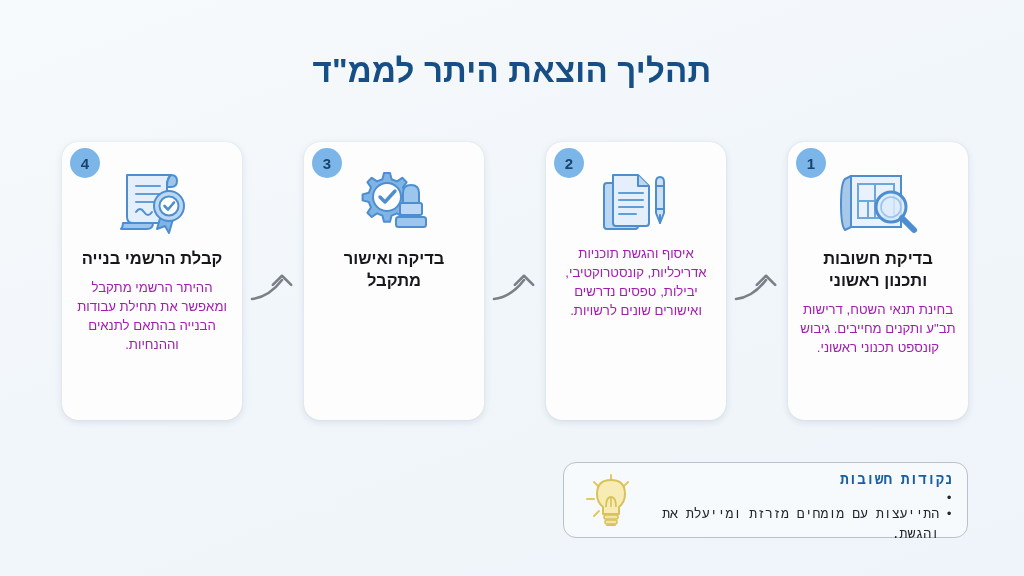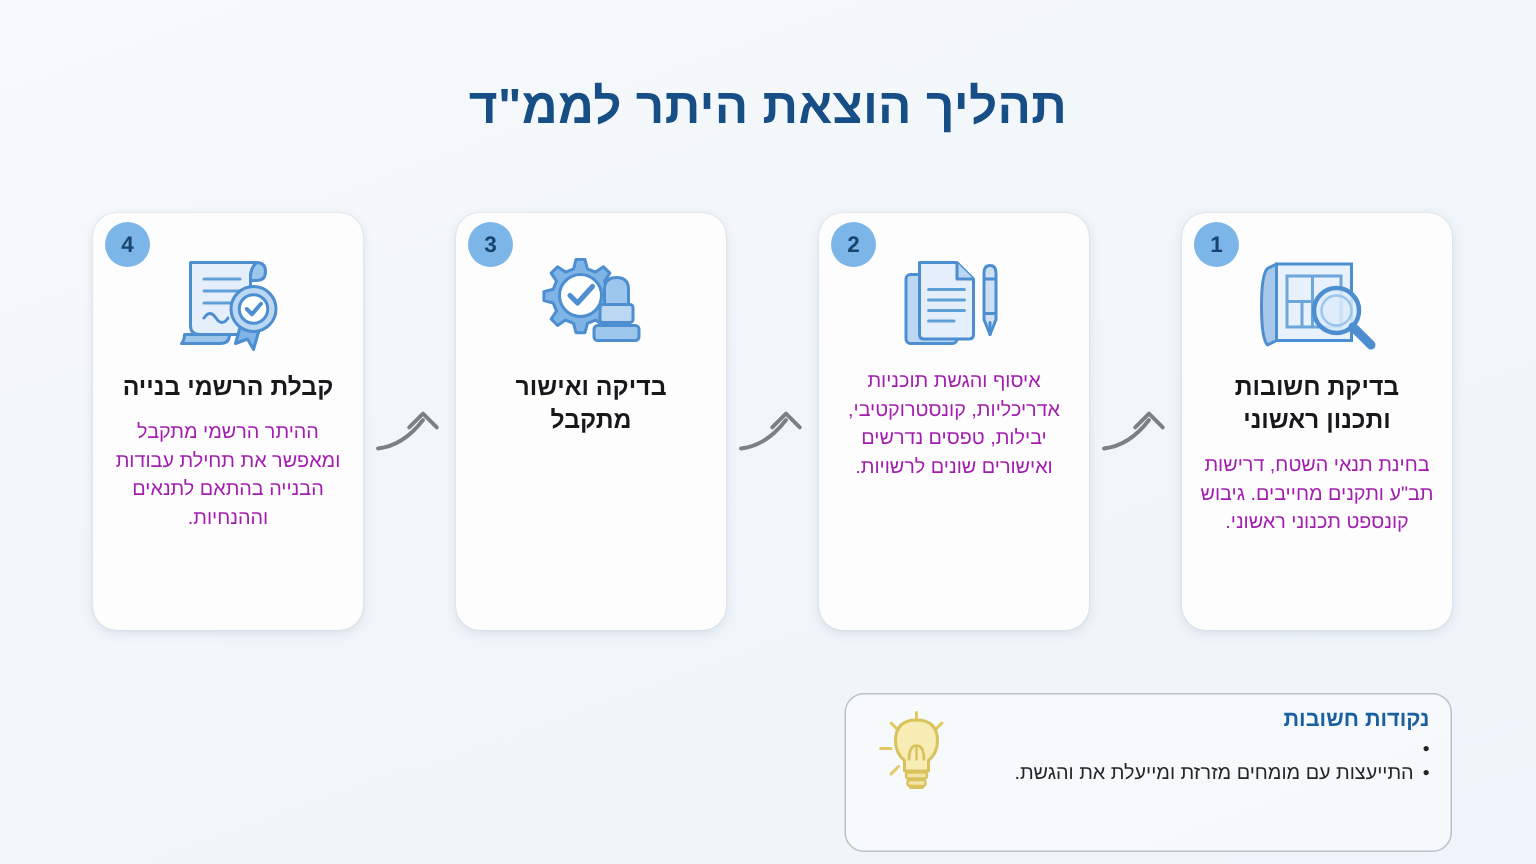--- a/index.html
+++ b/index.html
@@ -110,26 +110,27 @@
     position: absolute;
     top: 124px;
     left: 2px;
   }
 
   #notes-box {
     position: absolute;
     left: 563px;
     top: 462px;
     width: 405px;
-    height: 106px;
+    height: 76px;
     border: 1.2px solid #b9c2cb;
     border-radius: 13px;
     background: rgba(252,253,254,0.55);
     box-sizing: border-box;
     direction: rtl;
+    font-family: Liberation Mono, monospace;
   }
 
   #notes-inner {
     position: absolute;
     top: 8px;
     right: 14px;
     width: 300px;
     text-align: right;
   }
 

